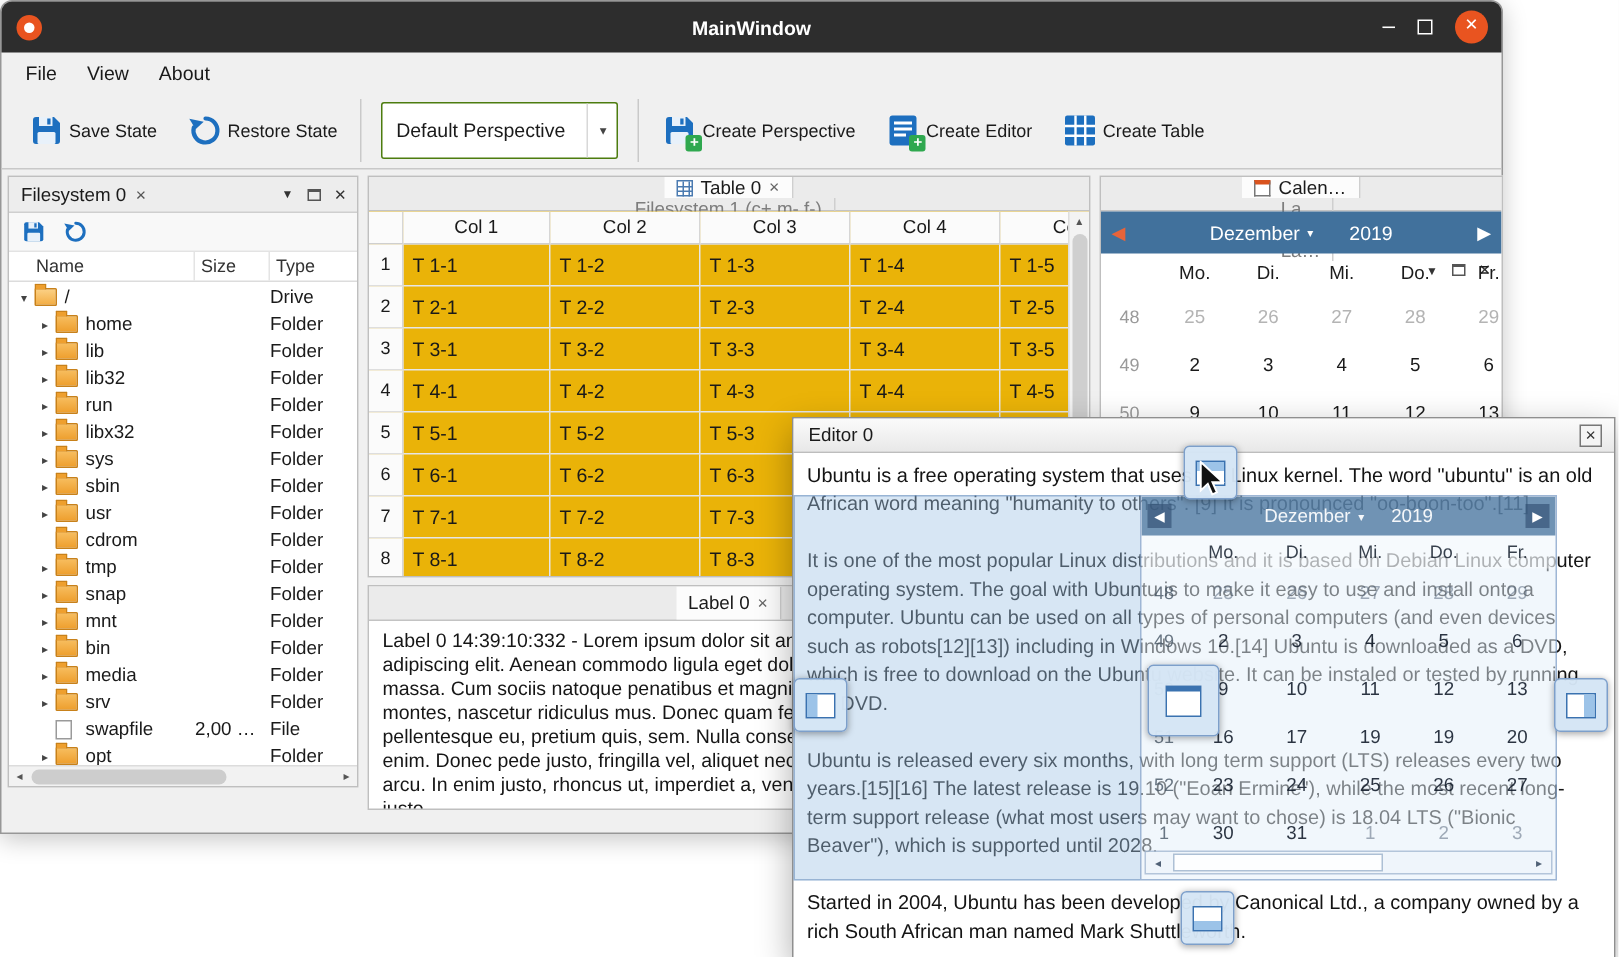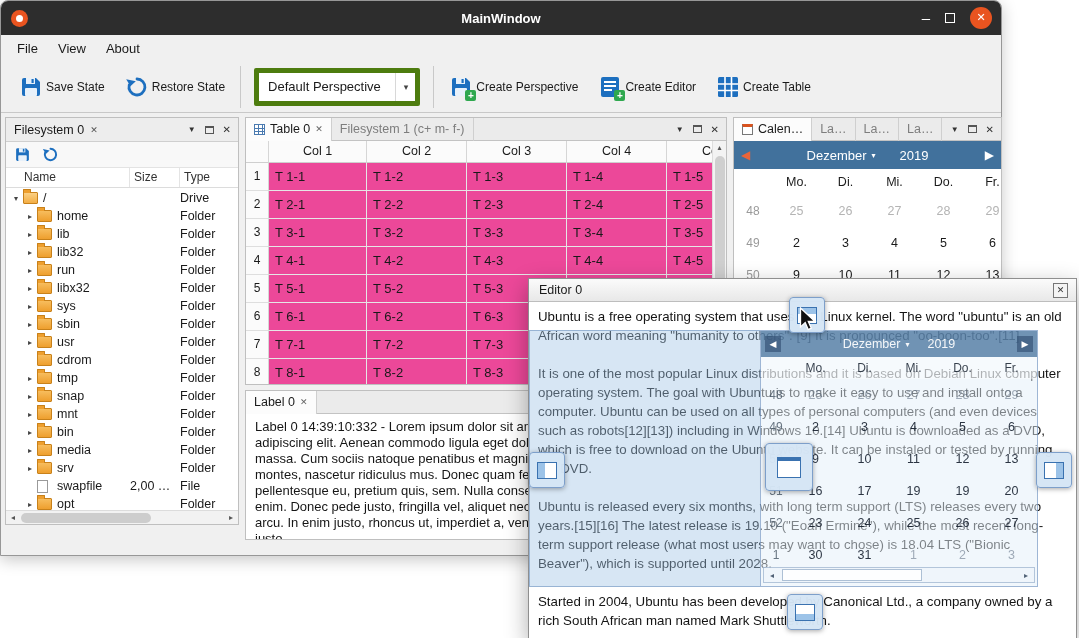--- a/index.html
+++ b/index.html
@@ -24,35 +24,35 @@
 
   .toolbar { height:52px; display:flex; align-items:center; padding-left:8px; border-bottom:1px solid #c8c8c8; }
   .tbtn { display:flex; flex-direction:row; align-items:center; gap:3px; padding:0 10px; }
   .tbtn .lbl { font-size:12px; white-space:nowrap; }
   .ticon { width:24px; height:24px; display:block; position:relative; }
   .ticon svg { width:24px; height:24px; display:block; }
   .plus-badge { position:absolute; right:-3px; bottom:-2px; width:11px; height:11px; background:#2fa84f; border-radius:2px;
                 color:#fff; font:bold 10px/11px "Liberation Sans",sans-serif; text-align:center; }
   .plus-badge::before { content:'+'; }
   .tsep { width:1px; height:42px; background:#c9c9c9; margin:0 5px; flex:none; }
-  .combo { height:38px; min-width:146px; background:#fff; border:5px solid #4d7c0f; border-radius:2px; display:flex;
+  .combo { height:38px; min-width:146px; background:#fff; border:1px solid #4d7c0f; border-radius:2px; display:flex;
            align-items:center; padding:0 7px 0 9px; margin:0 8px;text-align:right; }
   .combo .arrow { margin-left:14px; border-left:1px solid #d8d8d8; padding-left:8px; color:#444; font-size:9px;
                   height:100%; display:flex; align-items:center; }
 
   
   .panel { position:absolute; background:#fff; border:1px solid #bfbfbf; overflow:hidden; z-index:2; }
   .ptitle { height:24px; background:#ededed; border-bottom:1px solid #cfcfcf; display:flex; align-items:center;
             padding:0 7px 0 8px; gap:6px; font-size:12.5px; }
   .tclose { color:#555; font-size:9px; }
   .pticons { margin-left:auto; display:flex; align-items:center; gap:9px; color:#444; }
   .icon-menu { font-size:8px; color:#333; }
   .icon-float { width:9px; height:8px; border:1px solid #555; border-top:2px solid #555; }
   .icon-close { font-size:10px; color:#333; }
-  .tabbar { height:23px; background:#ebebeb; border-bottom:1px solid #c3c3c3; display:flex; align-items:center; }
+  .tabbar { height:23px; background:#ebebeb; border-bottom:1px solid #c3c3c3; display:flex; align-items:center;flex-direction:column; }
   .tab { height:23px; display:flex; align-items:center; gap:5px; padding:0 8px; border-right:1px solid #cfcfcf;
          font-size:12.5px; color:#7d7d7d; white-space:nowrap; }
   .tab.active { background:#fcfcfc; color:#1a1a1a; }
   .tab .x { font-size:9px; color:#666; }
   .mini-grid { width:11px; height:11px; border:1px solid #4a7ab0; background:
                linear-gradient(#4a7ab0,#4a7ab0) 3px 0/1px 11px no-repeat,
                linear-gradient(#4a7ab0,#4a7ab0) 6.5px 0/1px 11px no-repeat,
                linear-gradient(#4a7ab0,#4a7ab0) 0 3px/11px 1px no-repeat,
                linear-gradient(#4a7ab0,#4a7ab0) 0 6.5px/11px 1px no-repeat, #fff; }
   .mini-cal { width:11px; height:11px; border:1px solid #777; border-top:3px solid #d9531e; background:#fff; }
@@ -85,21 +85,21 @@
   .hscroll .arr { position:absolute; top:0; width:14px; height:13px; text-align:center; line-height:13px; font-size:8px; color:#555; }
   .hscroll .arr.l { left:0; } .hscroll .arr.r { right:0; }
   .hscroll .thumb { position:absolute; left:15px; top:2px; height:10px; width:130px; background:#cdcdcd; border-radius:5px; }
   .vscroll { position:absolute; top:0; right:0; bottom:0; width:14px; background:#f3f3f3; border-left:1px solid #dedede; }
   .vscroll .arr { position:absolute; left:0; width:13px; text-align:center; font-size:8px; color:#555; height:14px; line-height:14px; }
   .vscroll .arr.u { top:0; } .vscroll .arr.d { bottom:0; }
   .vscroll .thumb { position:absolute; top:15px; left:2px; width:10px; height:150px; background:#cfcfcf; border-radius:5px; }
 
   
   #table-panel { left:245px; top:117px; width:482px; height:268px; }
-  #table-wrap { position:absolute; top:23px; left:0; right:0; bottom:0; overflow:hidden; background:#ec4899; }
+  #table-wrap { position:absolute; top:23px; left:0; right:0; bottom:0; overflow:hidden; background:#eab308; }
   .thead-row { display:flex; height:22px; }
   .thc { background:#fbfbfb; border-right:1px solid #d6d6d6; border-bottom:1px solid #cfcfcf; text-align:center;
          line-height:21px; font-size:12.5px; flex:none; }
   .c0 { width:23px; } .c1 { width:98px; } .c2,.c3,.c4,.c5 { width:100px; }
   .trow { display:flex; height:28px; }
   .tnum { width:23px; flex:none; background:#fbfbfb; border-right:1px solid #d6d6d6; border-bottom:1px solid #dedede;
           text-align:center; line-height:27px; font-size:12px; }
   .tcell { flex:none; border-right:1px solid #e6e6e6; border-bottom:1px solid #e6e6e6; padding-left:6px;
            line-height:27px; font-size:13px; white-space:nowrap; overflow:hidden; }
   .tcell.c1 { width:98px; }

